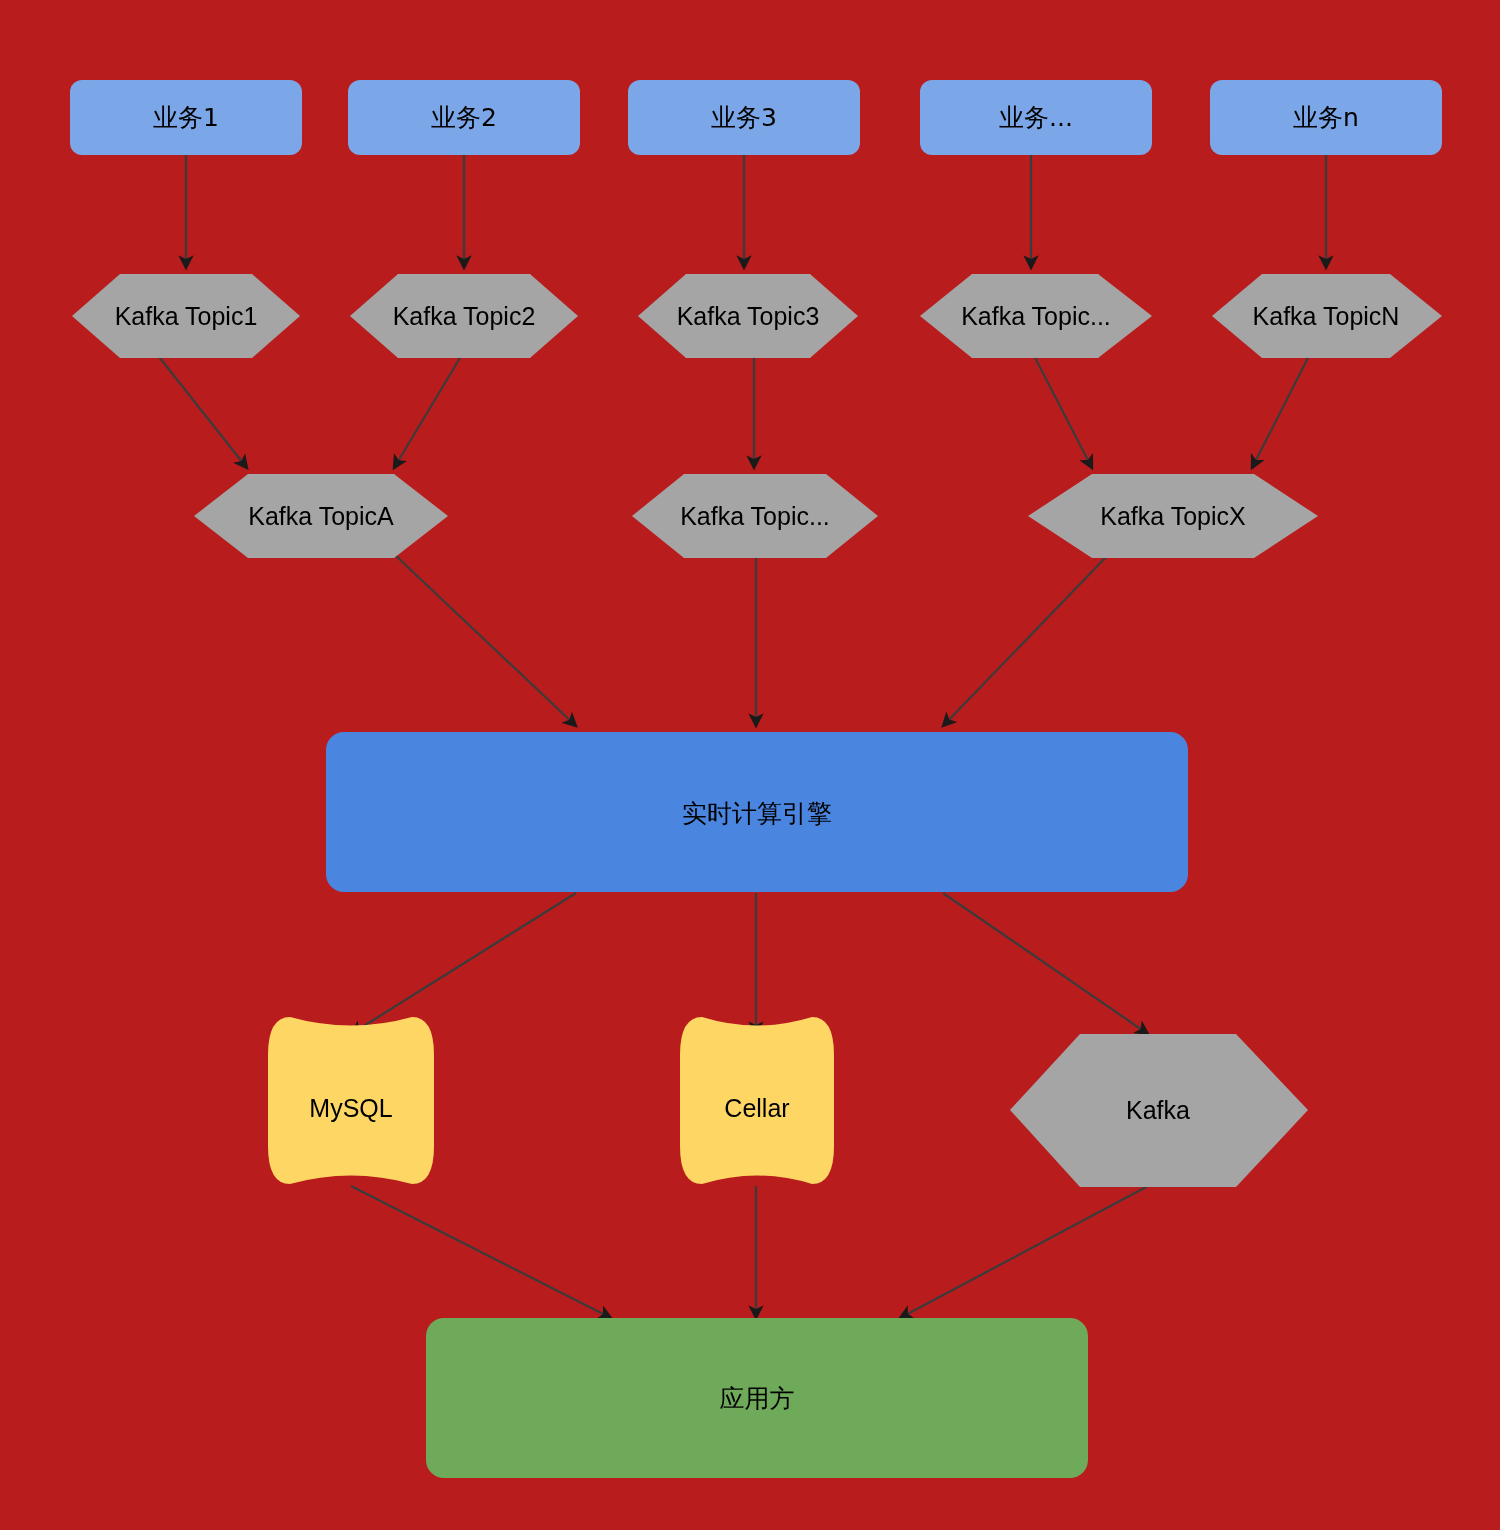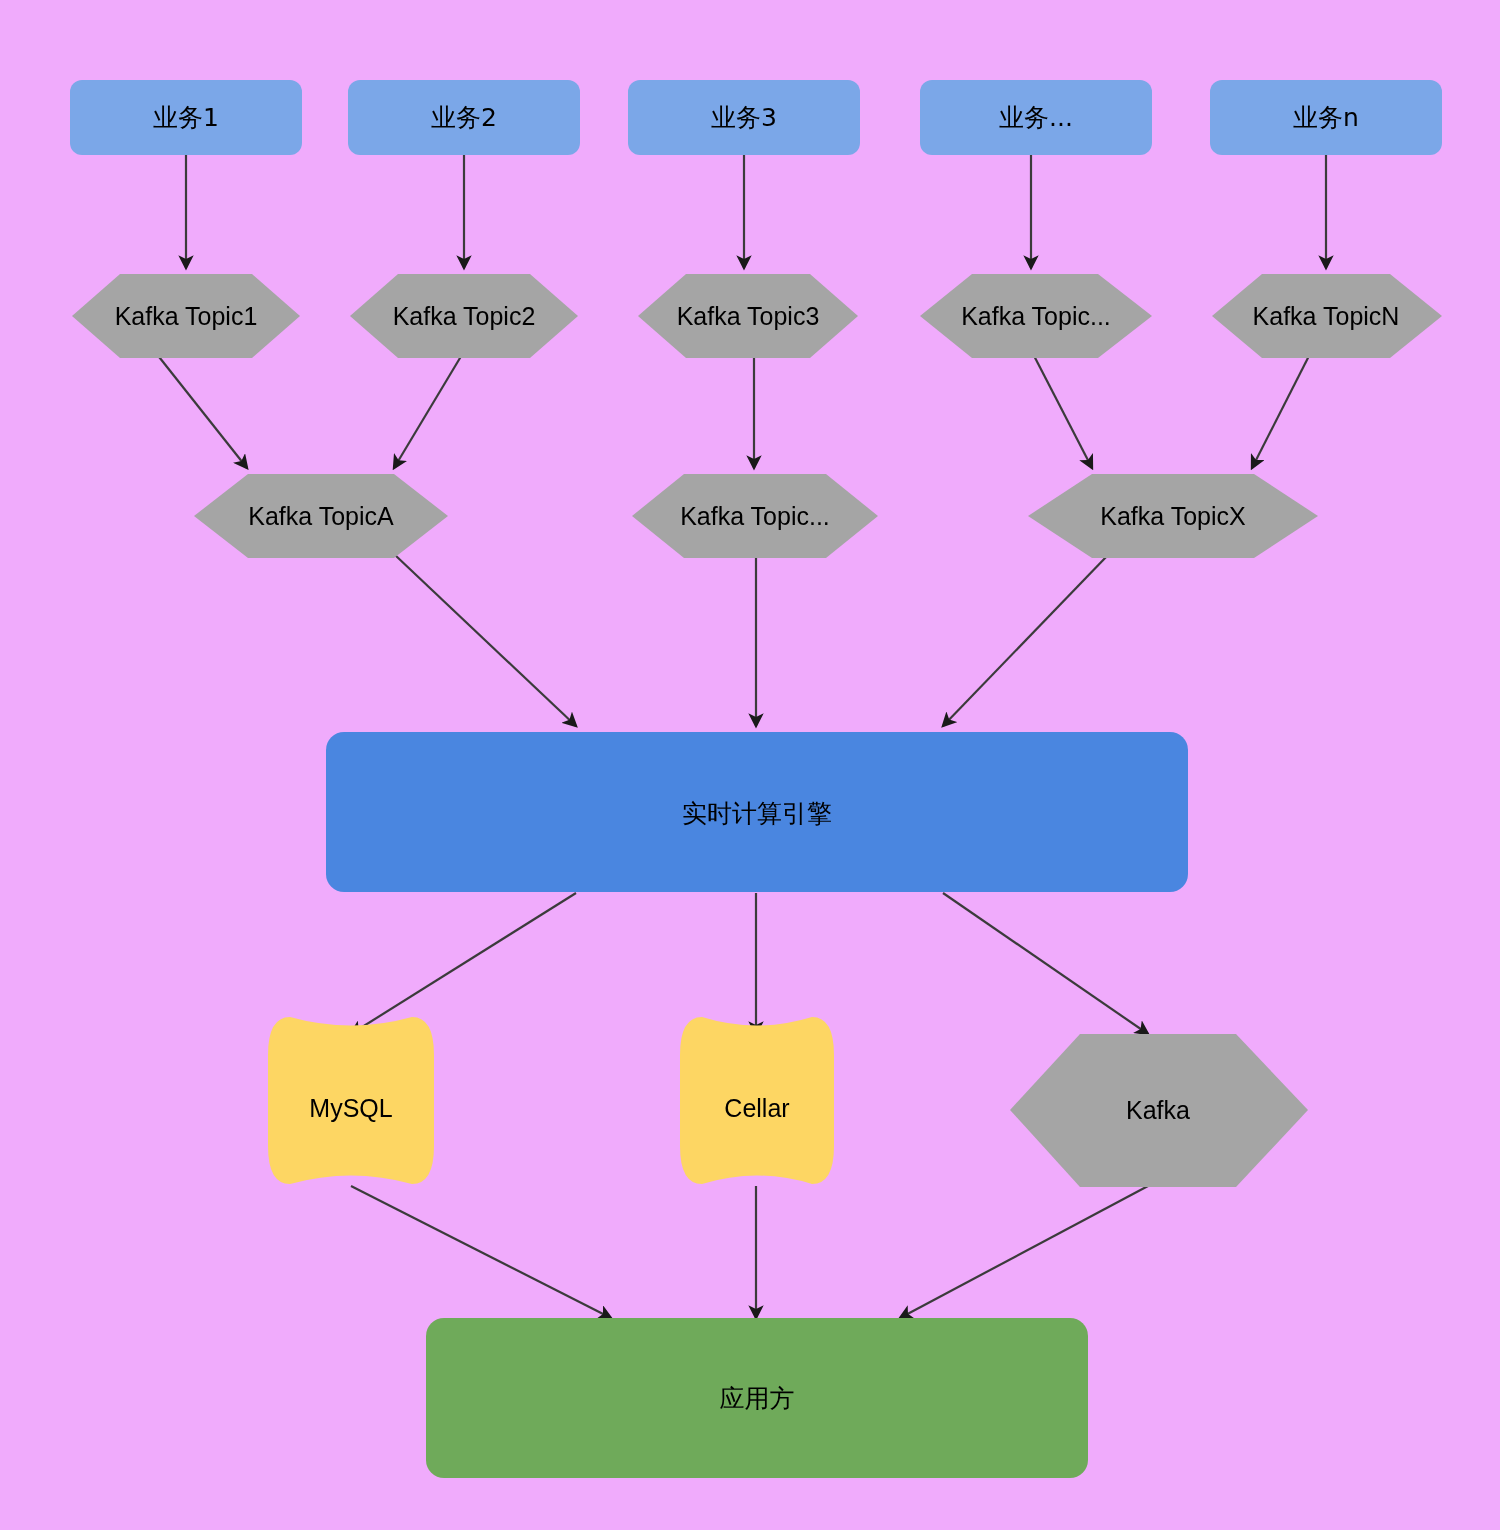--- a/index.html
+++ b/index.html
@@ -7,21 +7,21 @@
     padding: 0;
     background: #ffffff;
   }
   body {
     font-family: "Liberation Sans", sans-serif;
   }
   #diagram-canvas {
     position: relative;
     width: 1500px;
     height: 1530px;
-    background: #f0abfc;
+    background: #b91c1c;
     overflow: hidden;
   }
   #diagram-svg {
     position: absolute;
     top: 0;
     left: 0;
     width: 1500px;
     height: 1530px;
   }
   .node-label {

